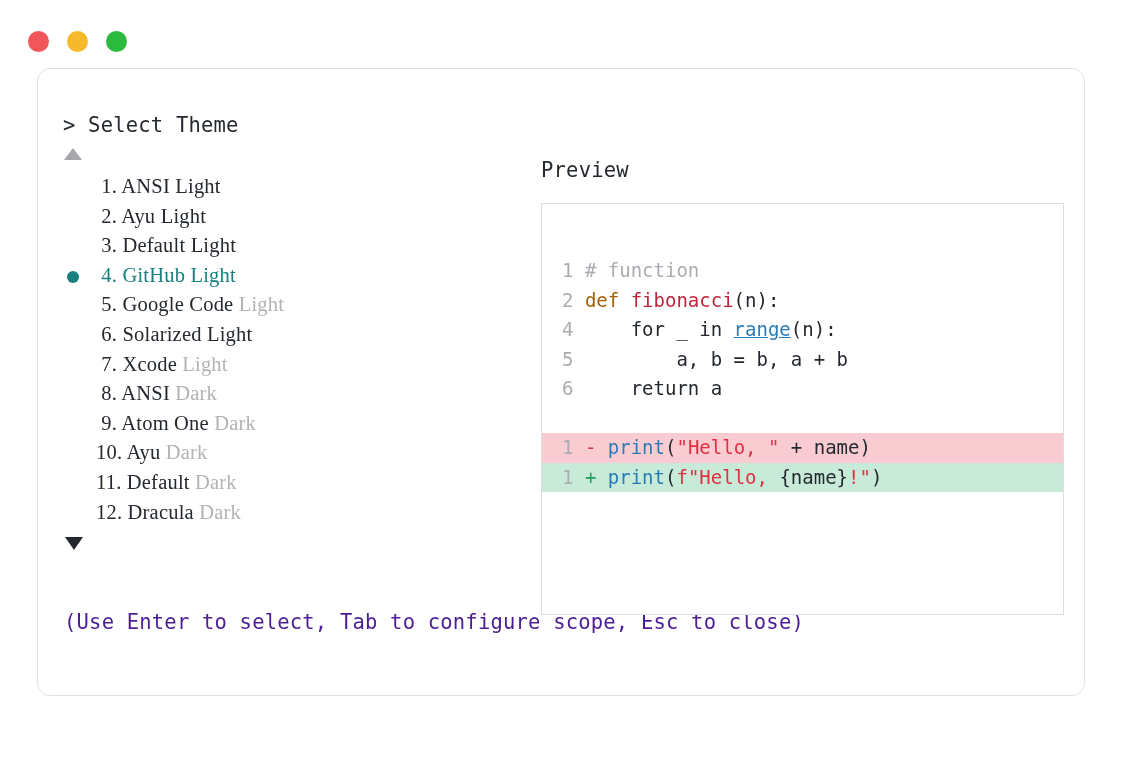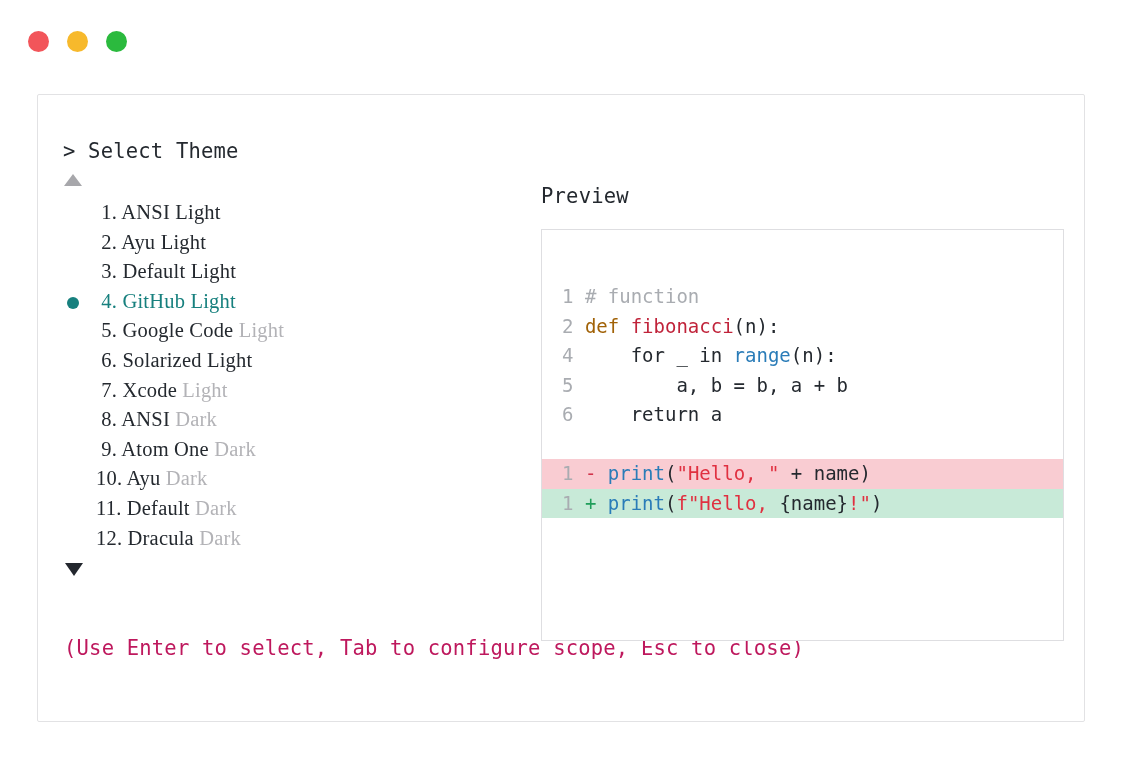--- a/index.html
+++ b/index.html
@@ -28,26 +28,26 @@
     display: flex;
     gap: 18px;
     align-items: center;
   }
   .dot { width: 21px; height: 21px; border-radius: 50%; }
 
   
   .card {
     position: absolute;
     left: 37px;
-    top: 94px;
+    top: 68px;
     width: 1048px;
     height: 628px;
     box-sizing: border-box;
     border: 1.5px solid #e2e2e4;
-    border-radius: 2px;
+    border-radius: 13px;
     background: #ffffff;
   }
 
   
   .left-col {
     position: absolute;
     left: 25px;
     top: 42px;
     width: 460px;
   }
@@ -103,21 +103,21 @@
     border-left: 9px solid transparent;
     border-right: 9px solid transparent;
     border-top: 13px solid #23272e;
   }
 
   .hint {
     position: absolute;
     left: 26px;
     top: 541px;
     font-size: 20.5px;
-    color: #be185d;
+    color: #4c1d95;
     white-space: pre;
     letter-spacing: 0.2px;
   }
 
   
   .right-col {
     position: absolute;
     left: 503px;
     top: 42px;
     width: 525px;
@@ -155,21 +155,21 @@
   .code-line.hl-del { background: #f9ccd2; }
   .code-line.hl-add { background: #c8ead8; }
   .ln { color: #a9acb1; }
   .t-plain  { color: #24292f; }
   .t-comment{ color: #a9acb1; }
   .t-kw     { color: #a16207; }
   .t-fn     { color: #c0233a; }
   .t-fn2    { color: #2a7cb8; }
   .t-num    { color: #1a7f87; }
   .t-str    { color: #e03040; }
-  .t-builtin{ color: #2a7cb8; }
+  .t-builtin{ color: #2a7cb8; text-decoration: underline; }
   .t-del    { color: #d1344b; }
   .t-add    { color: #1f9e5a; }
   .code-gap { height: 29.5px; }
 </style>
 </head>
 <body>
 
 <div class="titlebar">
   <div class="dots">
     <span class="dot" style="background: rgb(242, 85, 90);"></span>

